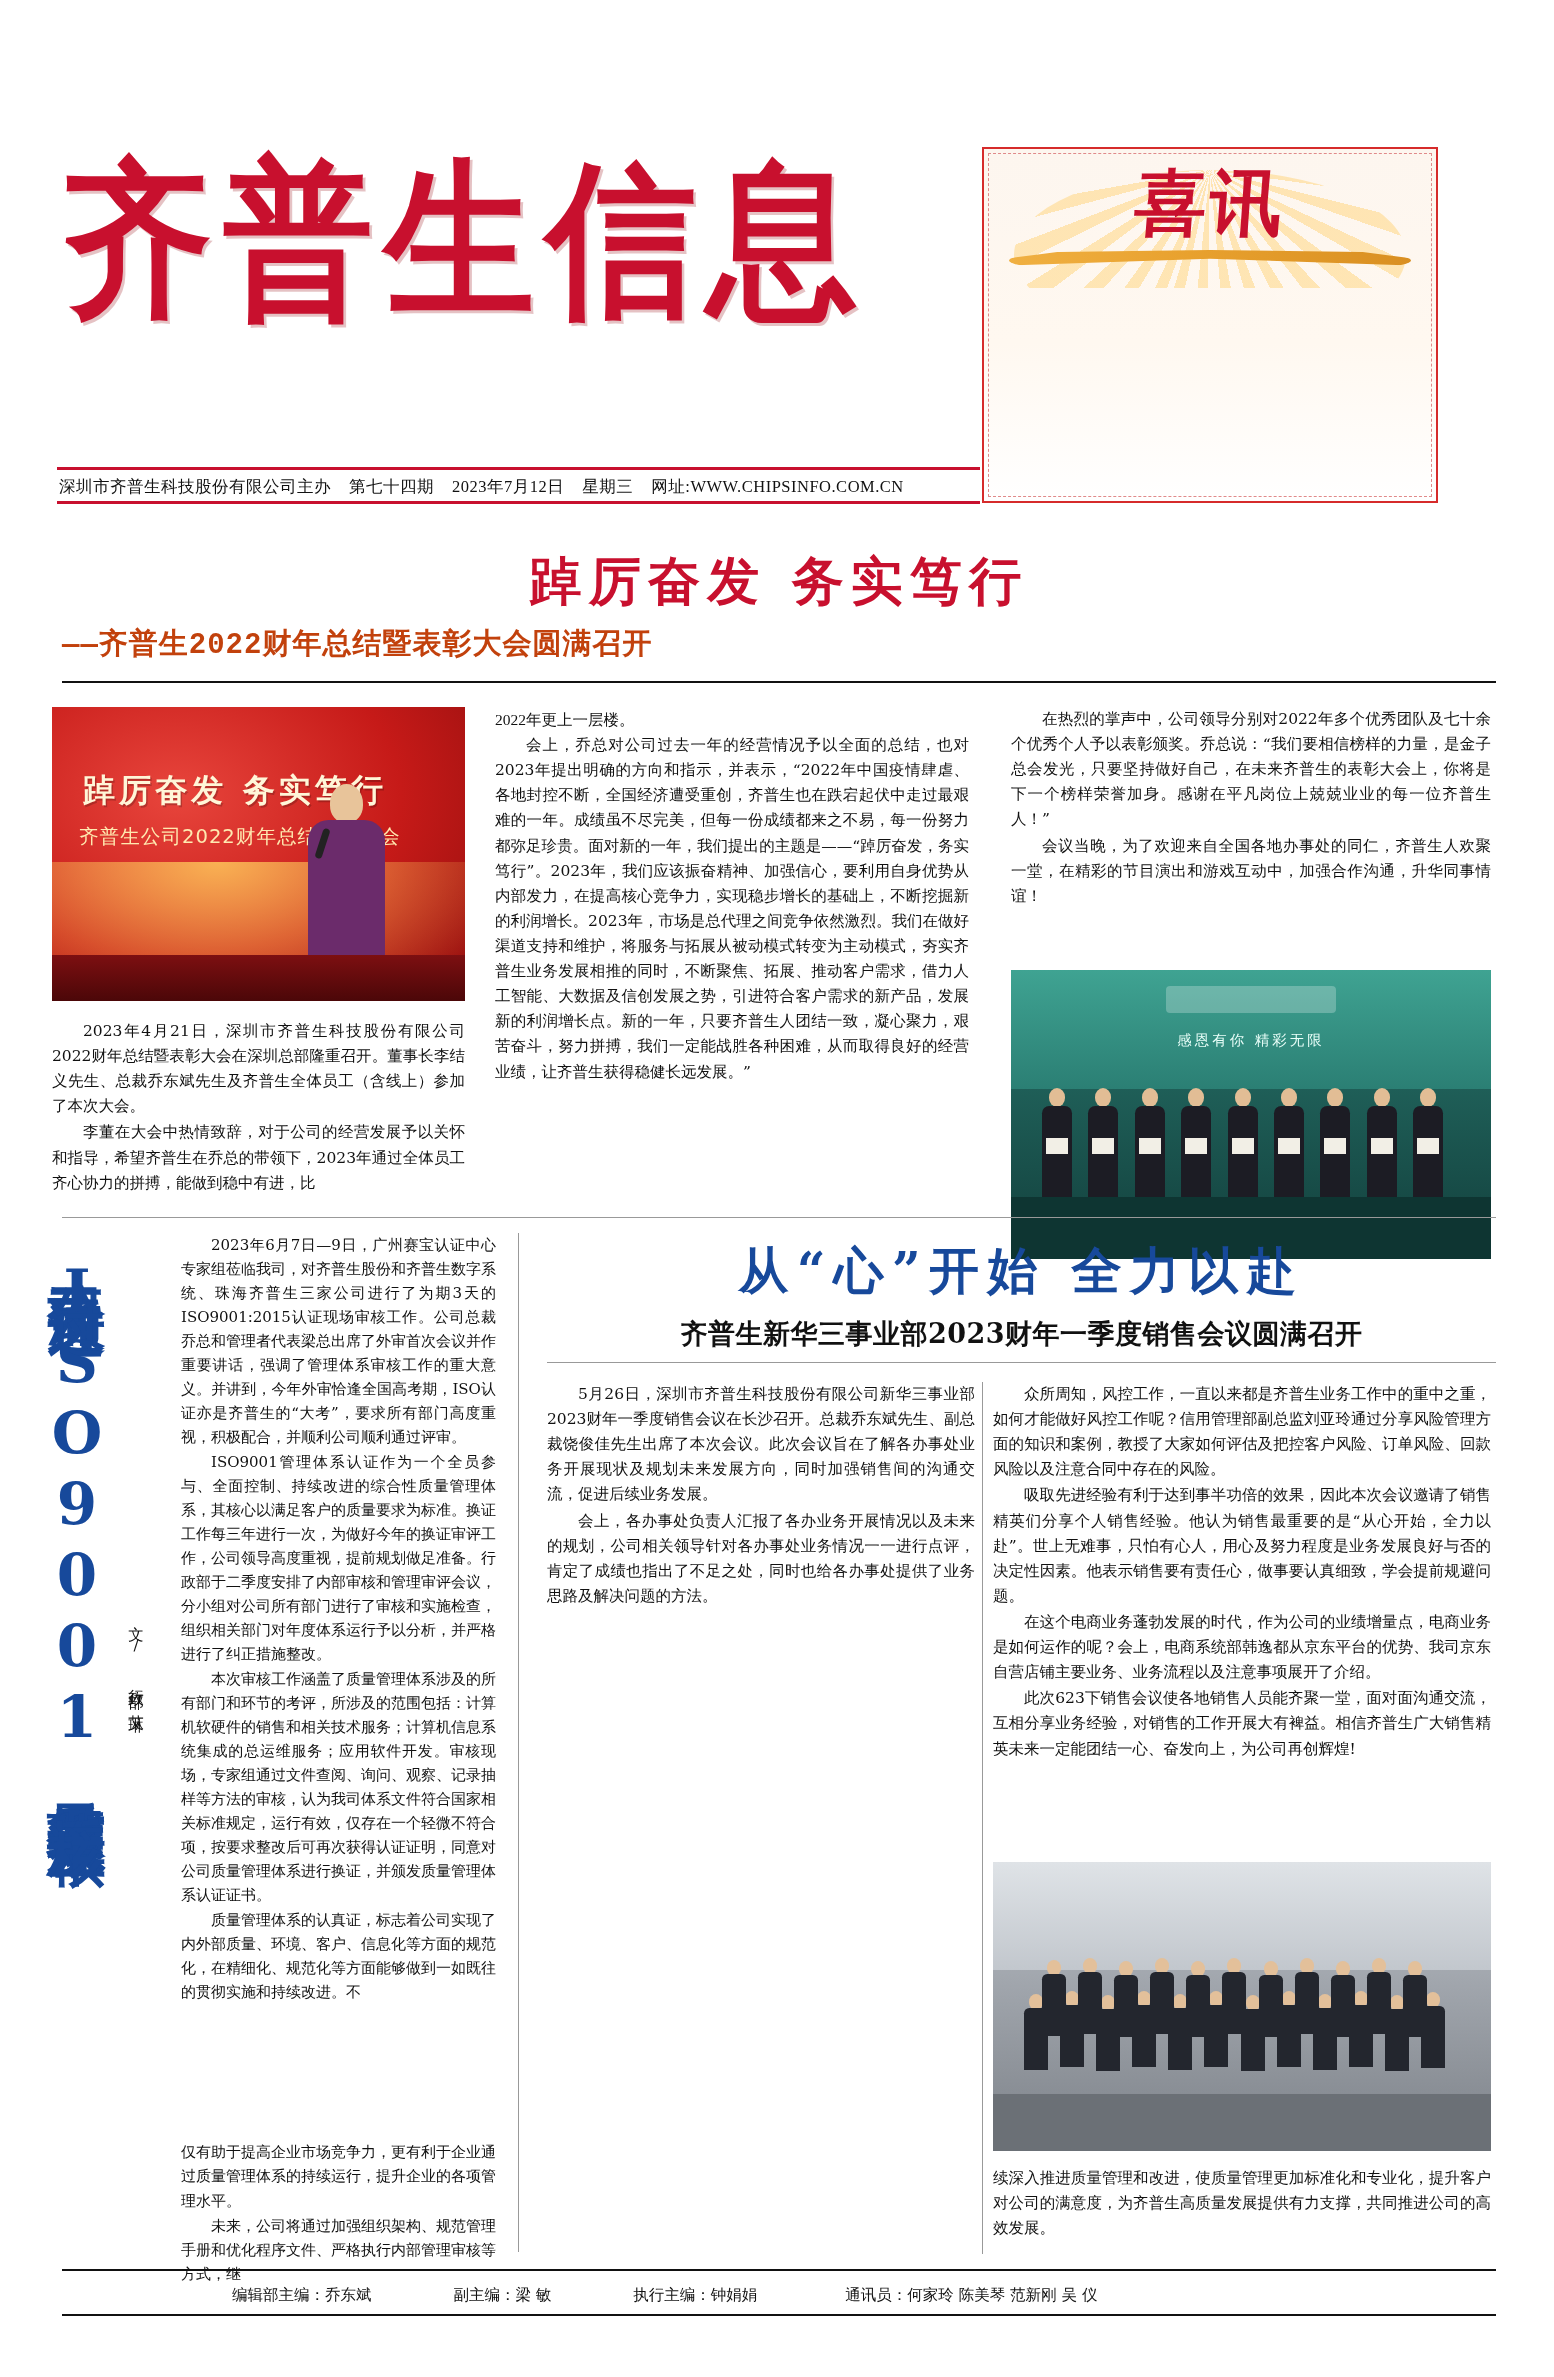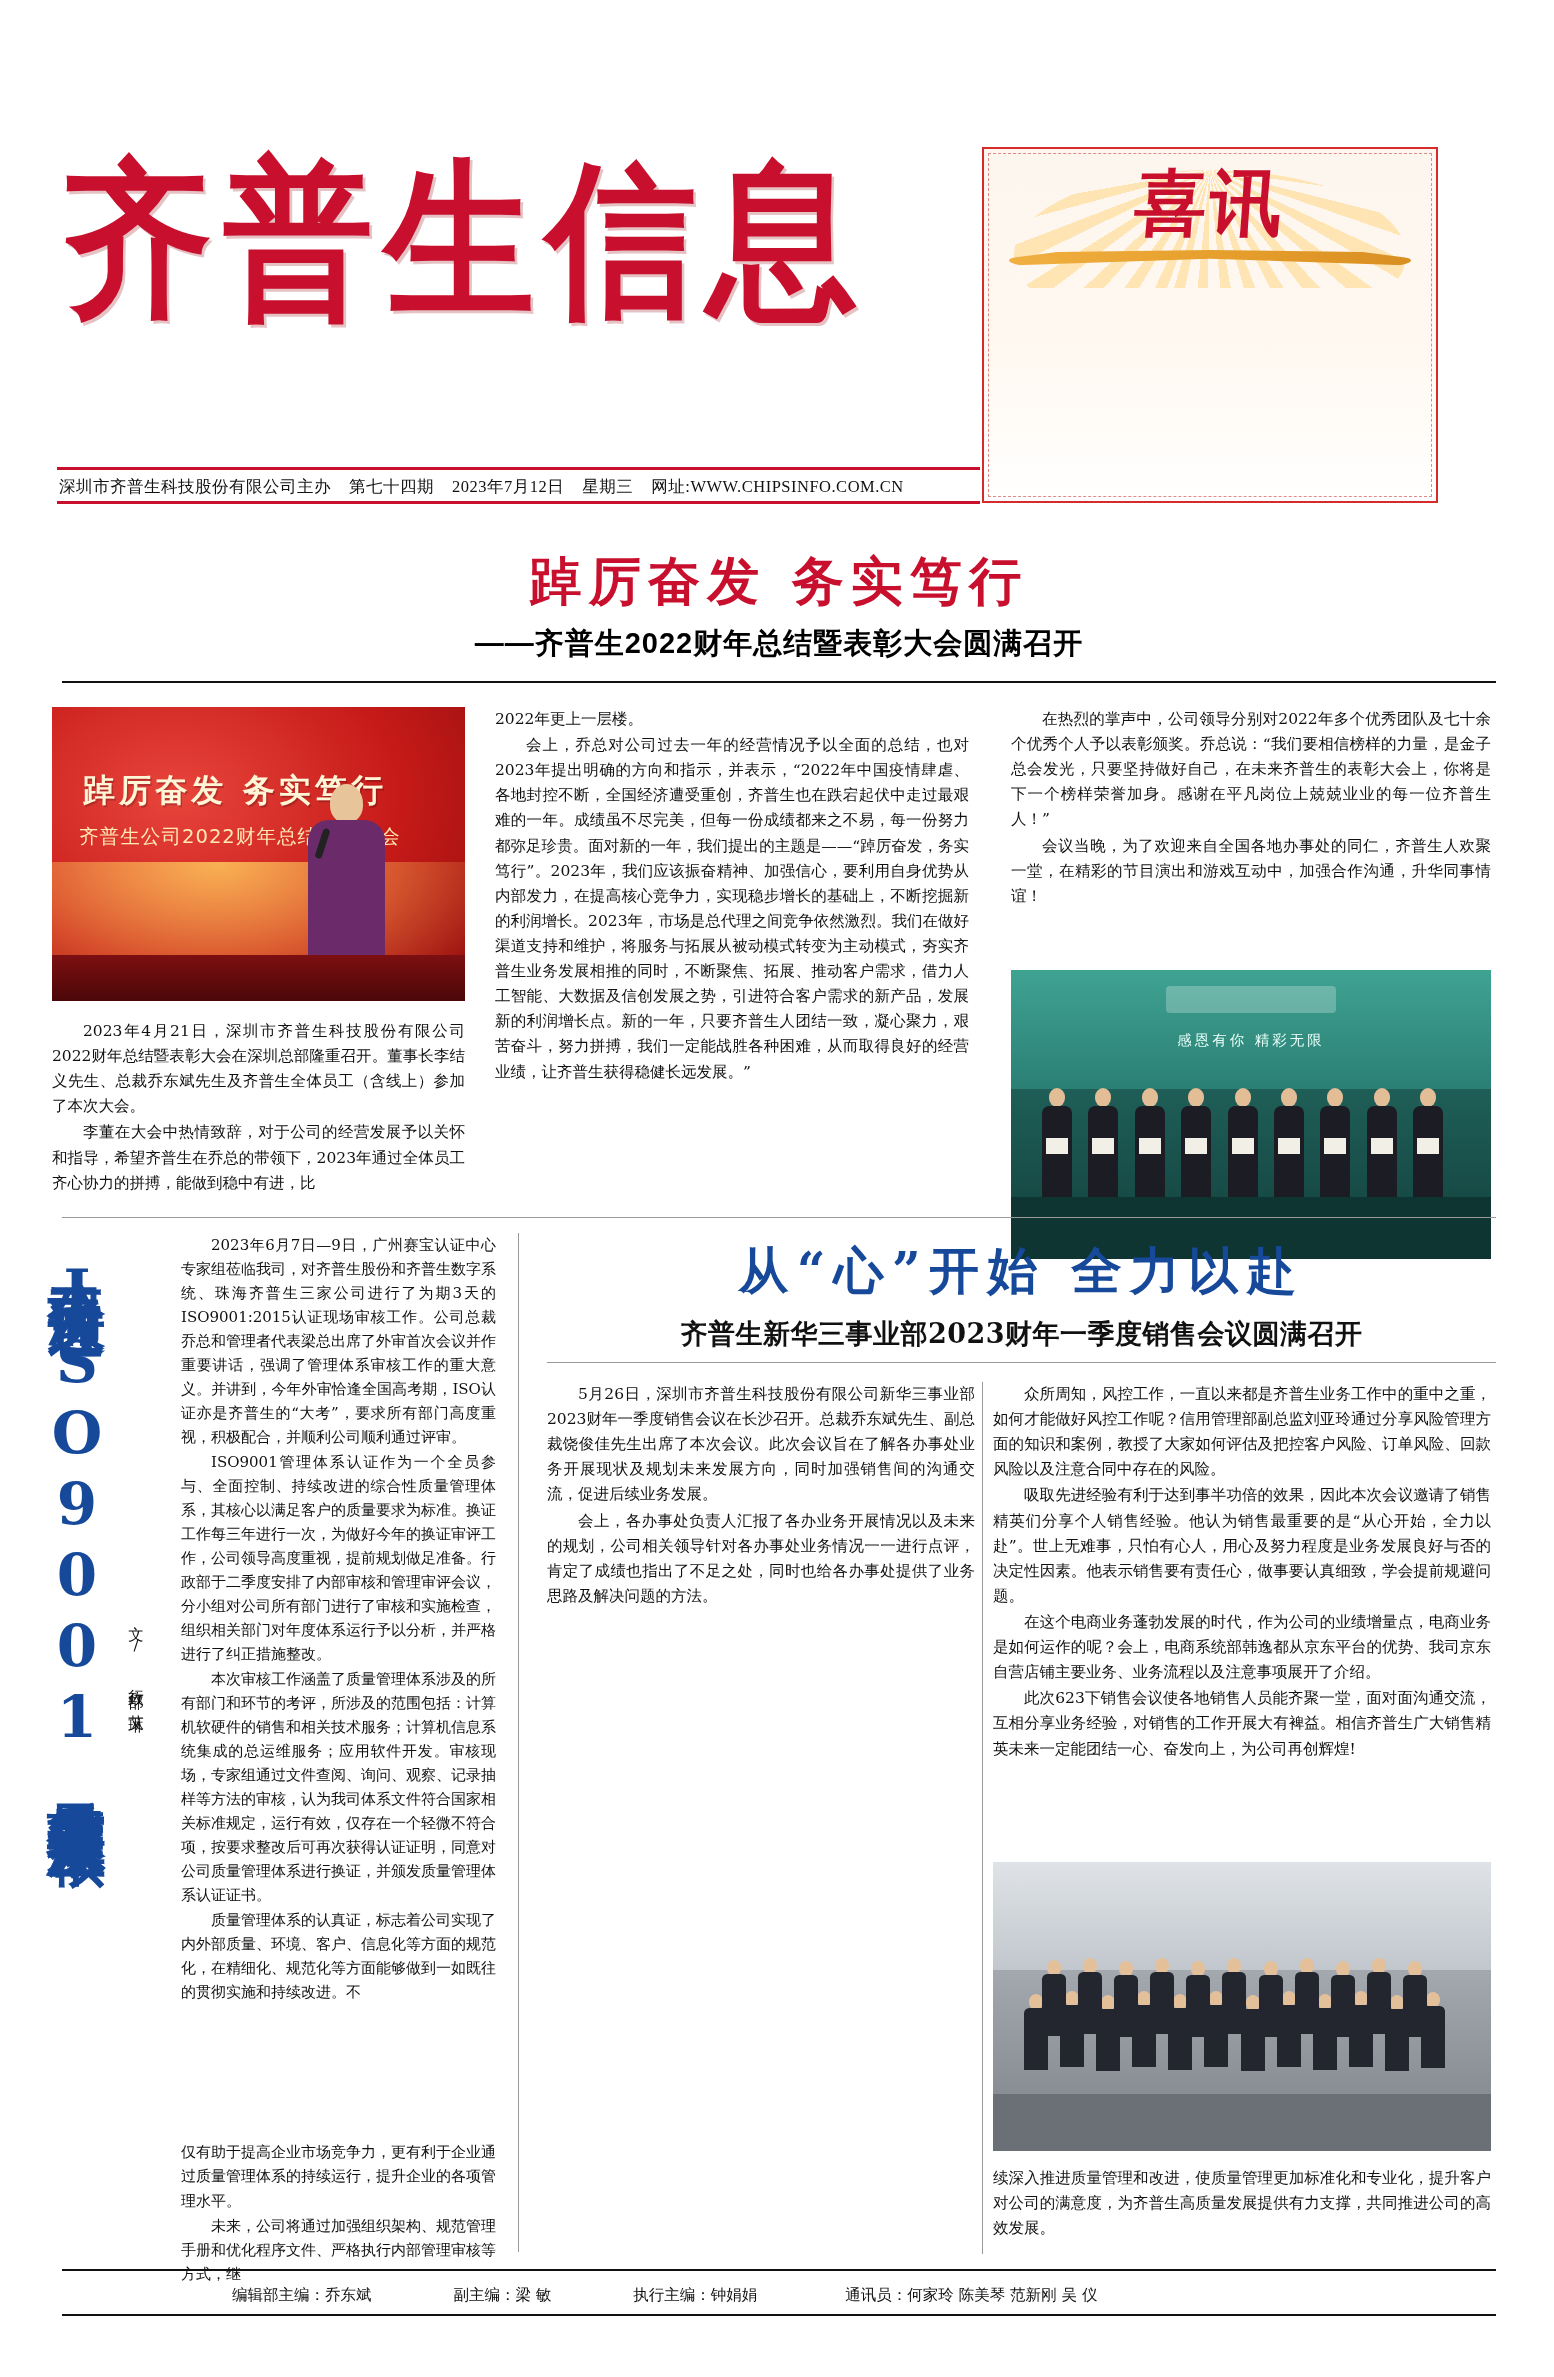--- a/index.html
+++ b/index.html
@@ -153,25 +153,25 @@
     font-size: 52px;
     font-weight: bold;
     color: #c8102e;
     letter-spacing: 7.2px;
   }
   .lead-subheadline {
     position: absolute;
     left: 62px;
     top: 624px;
     width: 1434px;
-    text-align: center;
-    font-family: Liberation Sans, sans-serif;
+    text-align: left;
+    font-family: Liberation Mono, monospace;
     font-size: 29px;
     font-weight: bold;
-    color: #000000;
+    color: #c2410c;
     letter-spacing: 1px;
   }
   .lead-rule {
     position: absolute;
     left: 62px;
     top: 681px;
     width: 1434px;
     height: 1.5px;
     background: #111;
   }
@@ -415,21 +415,21 @@
     </div>
     <div class="p1-podium"></div>
   </div>
 
   <div class="col" style="left:52px; top:1019px; width:413px; height:217px;">
     <p>2023年4月21日，深圳市齐普生科技股份有限公司2022财年总结暨表彰大会在深圳总部隆重召开。董事长李结义先生、总裁乔东斌先生及齐普生全体员工（含线上）参加了本次大会。</p>
     <p>李董在大会中热情致辞，对于公司的经营发展予以关怀和指导，希望齐普生在乔总的带领下，2023年通过全体员工齐心协力的拼搏，能做到稳中有进，比</p>
   </div>
 
   <div class="col" style="left:495px; top:707px; width:474px; height:531px;">
-    <p style="text-indent:0;">2022年更上一层楼。</p>
+    <p style="text-indent:0;font-family:Liberation Serif, serif;">2022年更上一层楼。</p>
     <p>会上，乔总对公司过去一年的经营情况予以全面的总结，也对2023年提出明确的方向和指示，并表示，“2022年中国疫情肆虐、各地封控不断，全国经济遭受重创，齐普生也在跌宕起伏中走过最艰难的一年。成绩虽不尽完美，但每一份成绩都来之不易，每一份努力都弥足珍贵。面对新的一年，我们提出的主题是——“踔厉奋发，务实笃行”。2023年，我们应该振奋精神、加强信心，要利用自身优势从内部发力，在提高核心竞争力，实现稳步增长的基础上，不断挖掘新的利润增长。2023年，市场是总代理之间竞争依然激烈。我们在做好渠道支持和维护，将服务与拓展从被动模式转变为主动模式，夯实齐普生业务发展相推的同时，不断聚焦、拓展、推动客户需求，借力人工智能、大数据及信创发展之势，引进符合客户需求的新产品，发展新的利润增长点。新的一年，只要齐普生人团结一致，凝心聚力，艰苦奋斗，努力拼搏，我们一定能战胜各种困难，从而取得良好的经营业绩，让齐普生获得稳健长远发展。”</p>
   </div>
 
   <div class="col" style="left:1011px; top:707px; width:480px; height:253px;">
     <p>在热烈的掌声中，公司领导分别对2022年多个优秀团队及七十余个优秀个人予以表彰颁奖。乔总说：“我们要相信榜样的力量，是金子总会发光，只要坚持做好自己，在未来齐普生的表彰大会上，你将是下一个榜样荣誉加身。感谢在平凡岗位上兢兢业业的每一位齐普生人！”</p>
     <p>会议当晚，为了欢迎来自全国各地办事处的同仁，齐普生人欢聚一堂，在精彩的节目演出和游戏互动中，加强合作沟通，升华同事情谊！</p>
   </div>
 
   <div class="photo photo2">
     <div class="screen">

